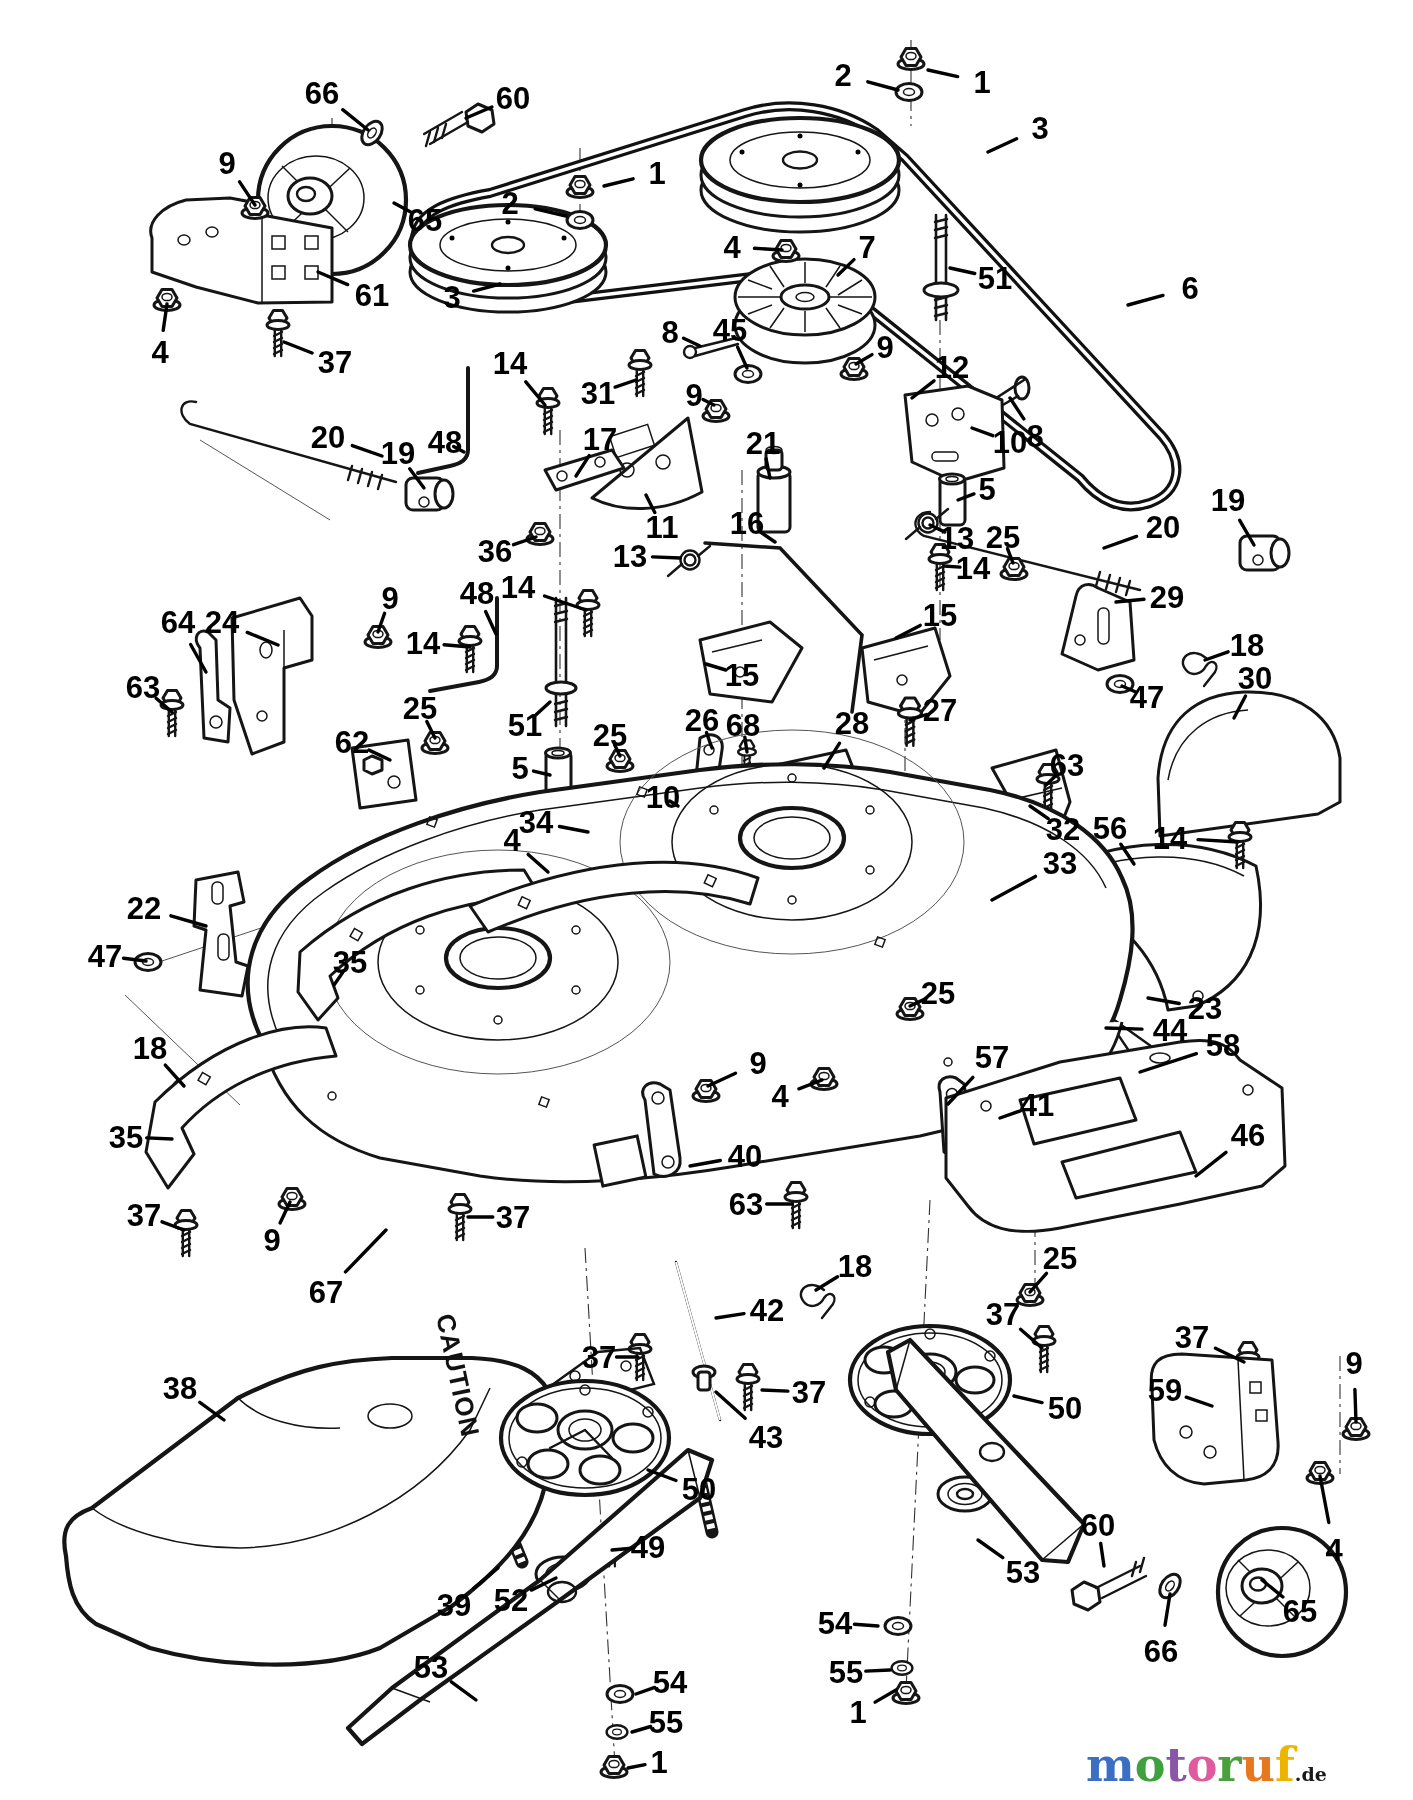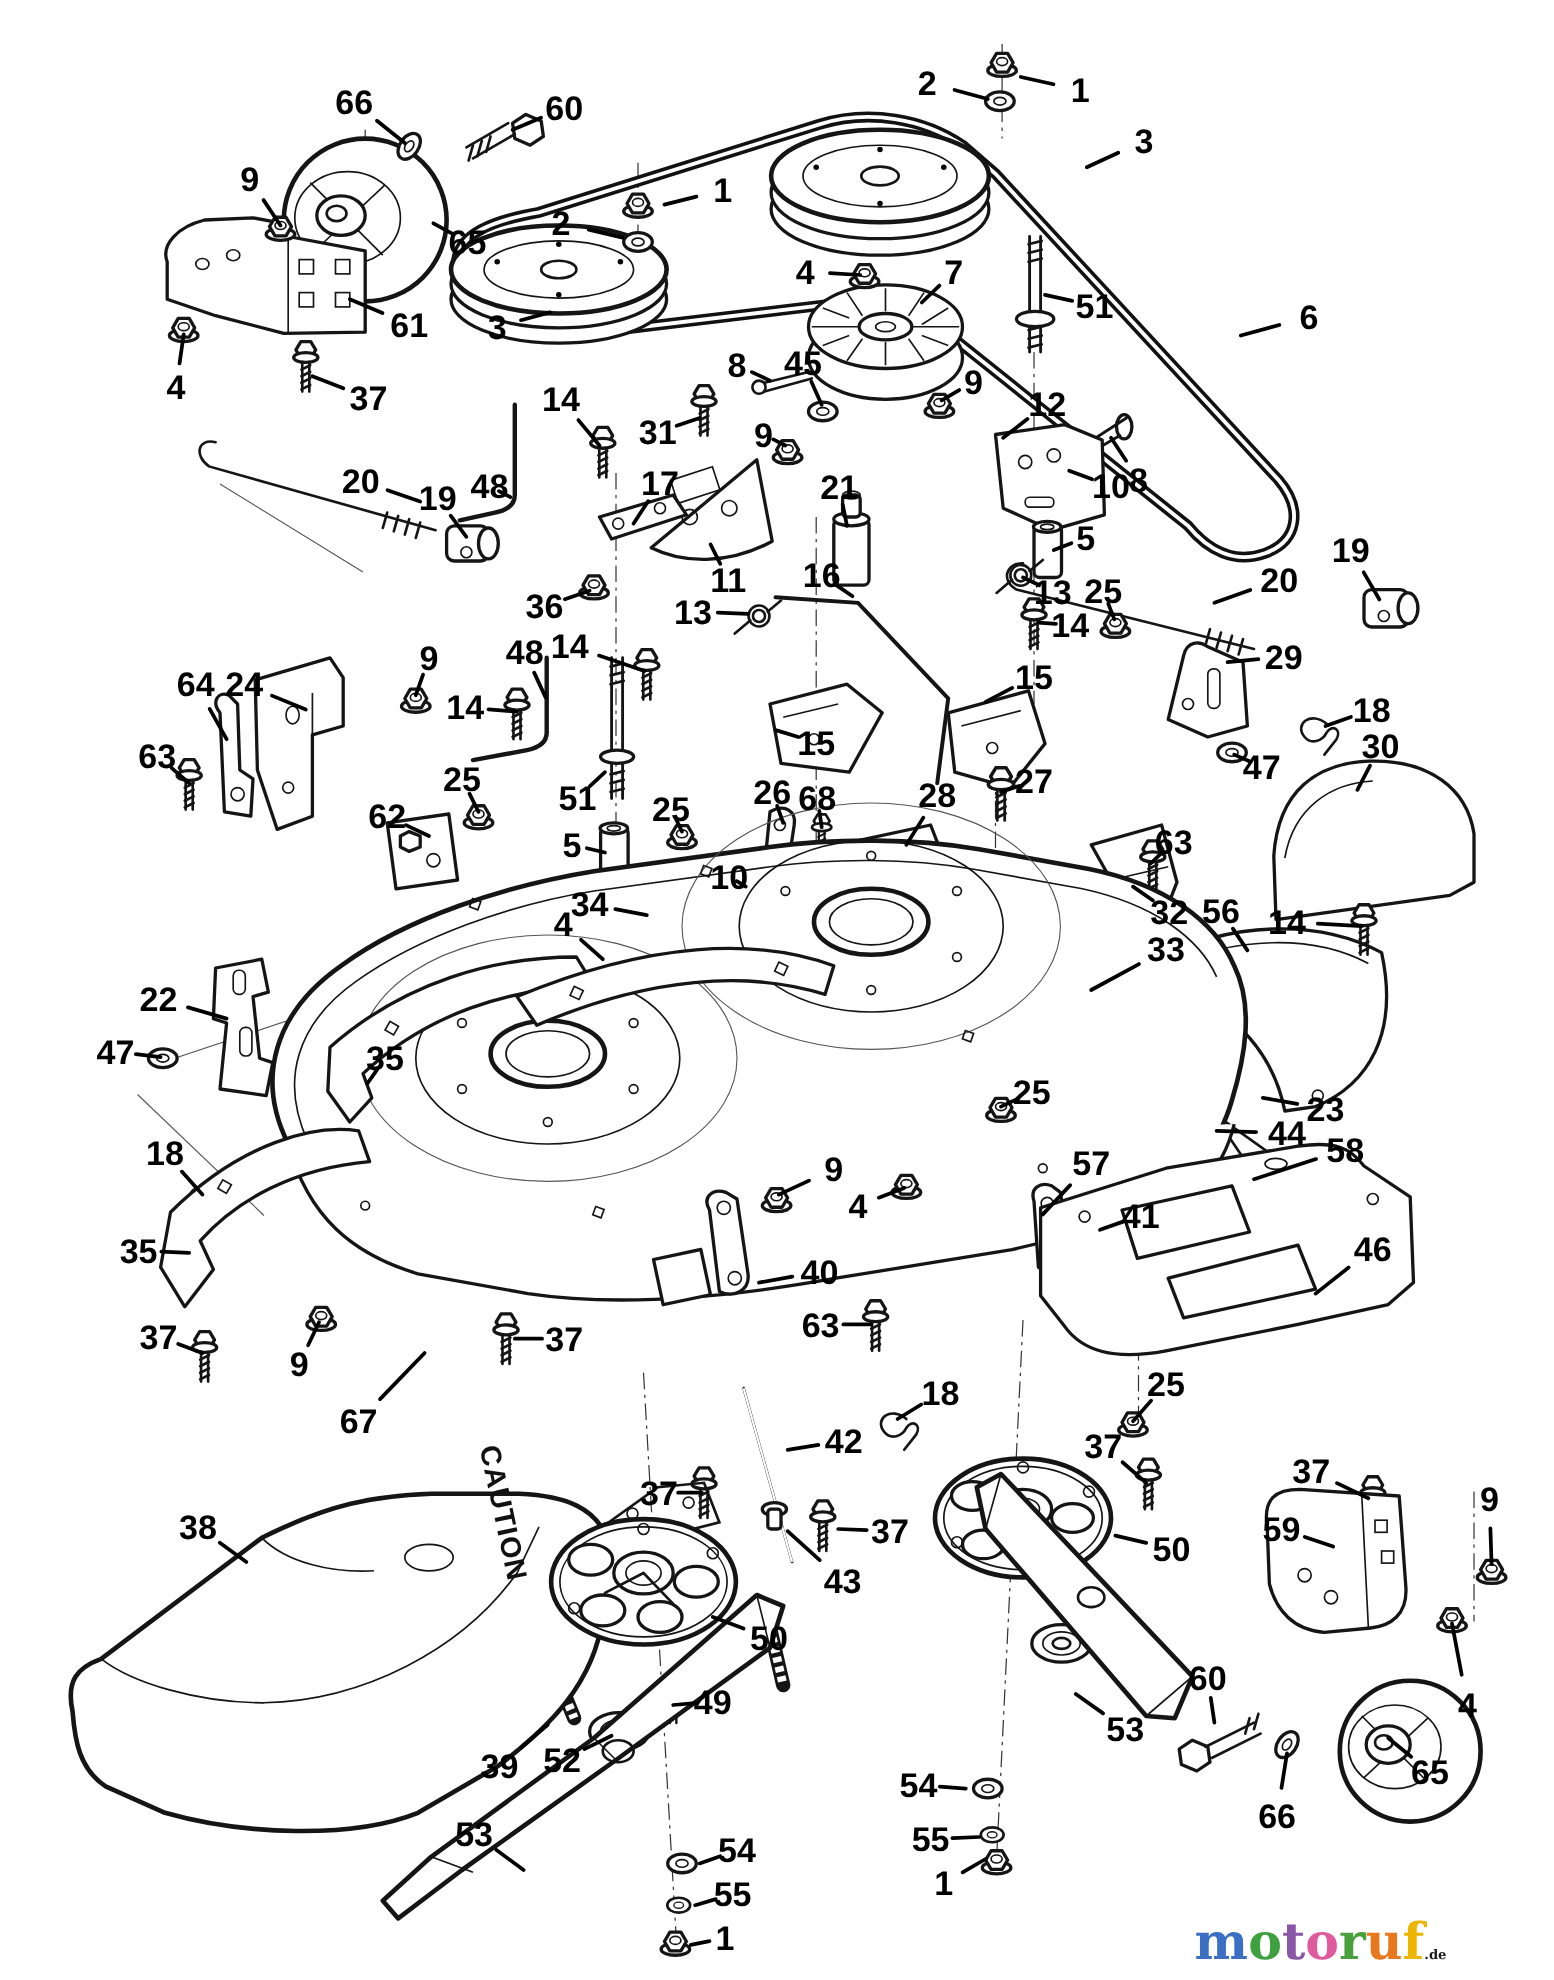--- a/index.html
+++ b/index.html
@@ -16,21 +16,21 @@
   .cl{fill:none;stroke:#333;stroke-width:1.1;stroke-dasharray:15 5 3 5}
   .belt{fill:none;stroke:#111;stroke-width:10}
   .beltin{fill:none;stroke:#fff;stroke-width:3.5}
   .spr{stroke:#151515;stroke-width:13;stroke-linecap:round;fill:none}
   .sprin{stroke:#fff;stroke-width:8;stroke-dasharray:5 4;fill:none}
   .callout text{font:bold 31px "Liberation Sans",sans-serif;fill:#000}
   .callout line{stroke:#000;stroke-width:3.4;stroke-linecap:round}
   .caution{font:bold 26px "Liberation Sans",sans-serif;fill:#111;letter-spacing:1px}
   .logo{position:absolute;left:1086px;top:1742px;font-family:"DejaVu Serif",serif;
         font-weight:bold;font-size:46px;line-height:1;white-space:nowrap}
-  .logo .suffix{font-size:12px;color:#1a1a1a;font-weight:bold}
+  .logo .suffix{font-size:19px;color:#1a1a1a;font-weight:bold}
 </style>
 </head>
 <body>
 
 <div class="stage">
 <svg width="1413" height="1800" viewBox="0 0 1413 1800" xmlns="http://www.w3.org/2000/svg">
 
   <defs>
     <g id="fnut">
       <ellipse cx="0" cy="6" rx="13" ry="5.5" class="p" stroke-width="2"></ellipse>

